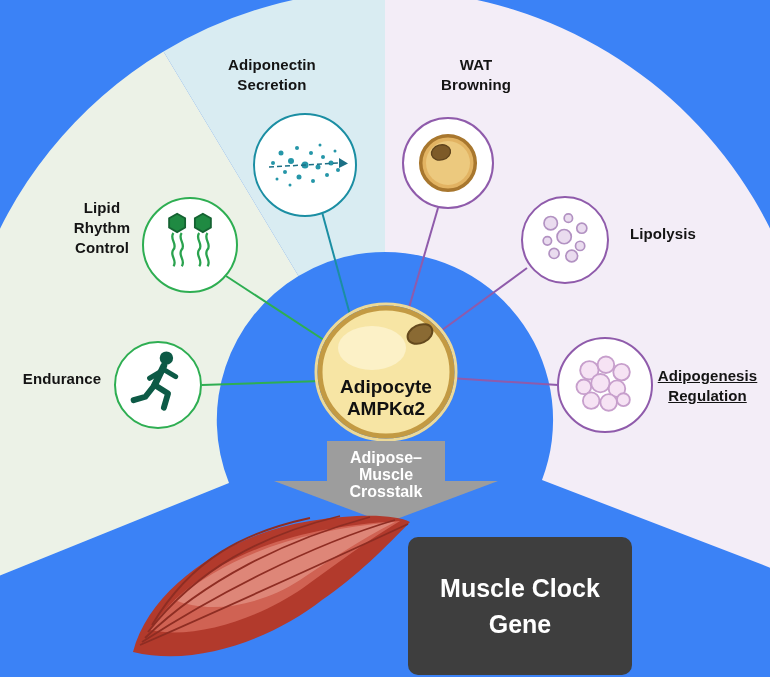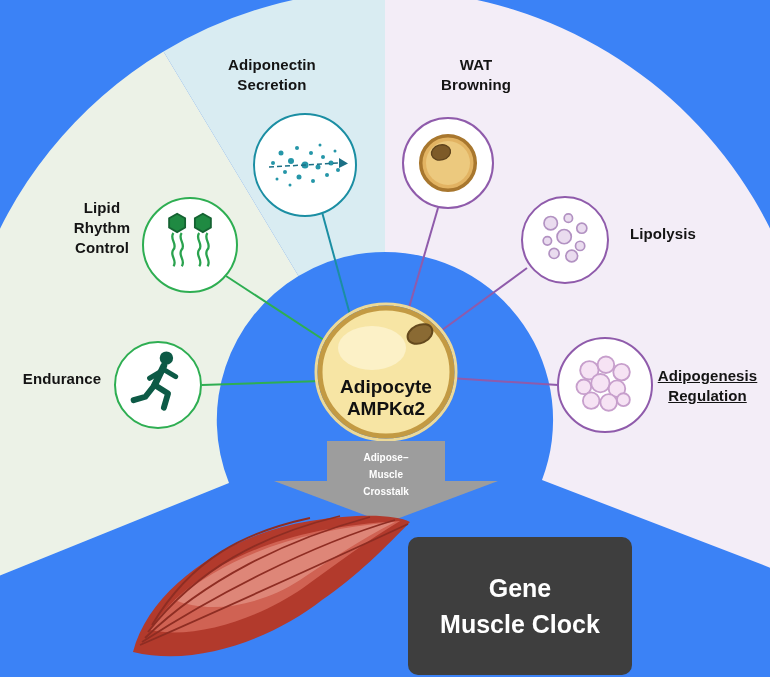--- a/index.html
+++ b/index.html
@@ -16,21 +16,21 @@
   .label{
     position:absolute;font-weight:bold;color:#141414;font-size:15px;
     line-height:20px;text-align:center;letter-spacing:0.1px;
   }
   .center-label{
     position:absolute;left:316px;top:376px;width:140px;text-align:center;
     font-weight:bold;font-size:19px;line-height:22px;color:#111;
   }
   .arrow-text{
     position:absolute;left:326px;top:449px;width:120px;text-align:center;
-    color:#ffffff;font-size:10px;line-height:17px;font-weight:600;
+    color:#ffffff;font-size:16px;line-height:17px;font-weight:600;
   }
   .dark-box{
     position:absolute;left:408px;top:537px;width:224px;height:138px;
     background:#3e3e3e;border-radius:10px;color:#ffffff;
     display:flex;flex-direction:column;justify-content:center;
     text-align:center;font-weight:bold;font-size:25px;line-height:36px;
   }
   .line{display:block;}
 </style>
 </head>
@@ -197,17 +197,17 @@
     <span class="line">AMPKα2</span>
   </div>
 
   <div class="arrow-text">
     <span class="line">Adipose–</span>
     <span class="line">Muscle</span>
     <span class="line">Crosstalk</span>
   </div>
 
   <div class="dark-box">
+    <span class="line">Muscle Clock</span>
     <span class="line">Gene</span>
-    <span class="line">Muscle Clock</span>
   </div>
 
 </div>
 
 </body></html>

